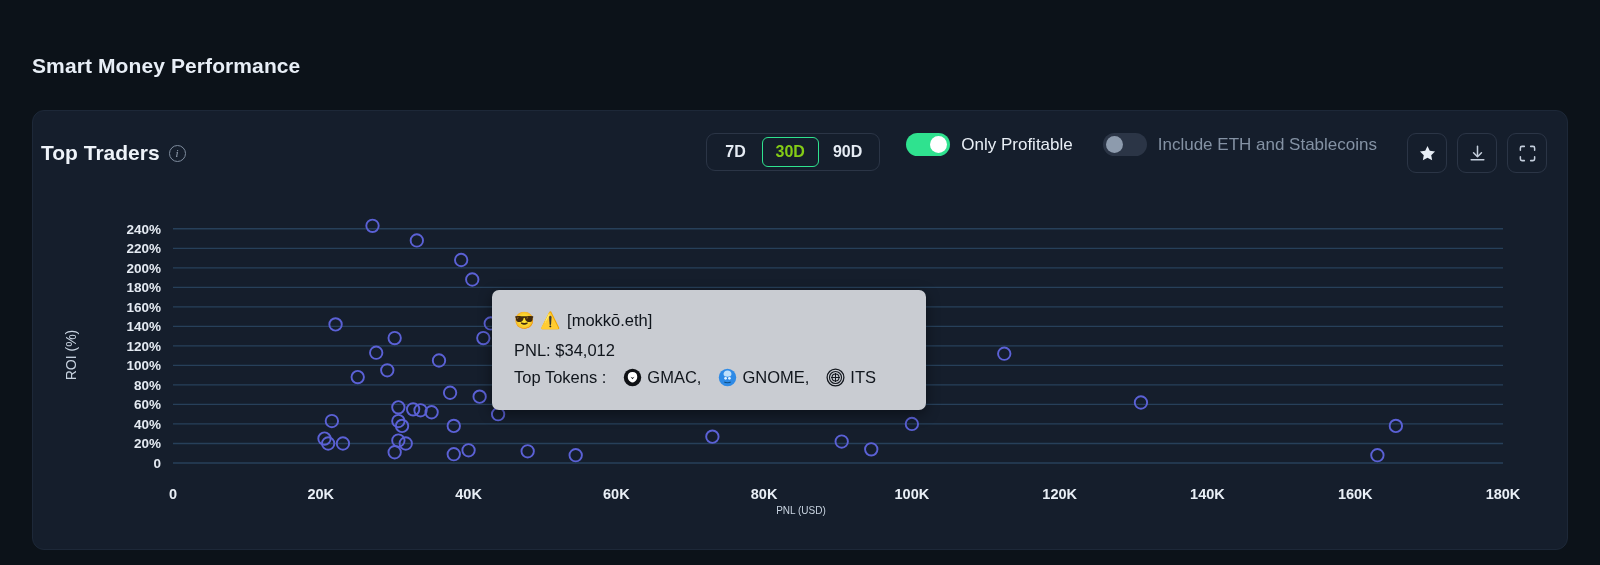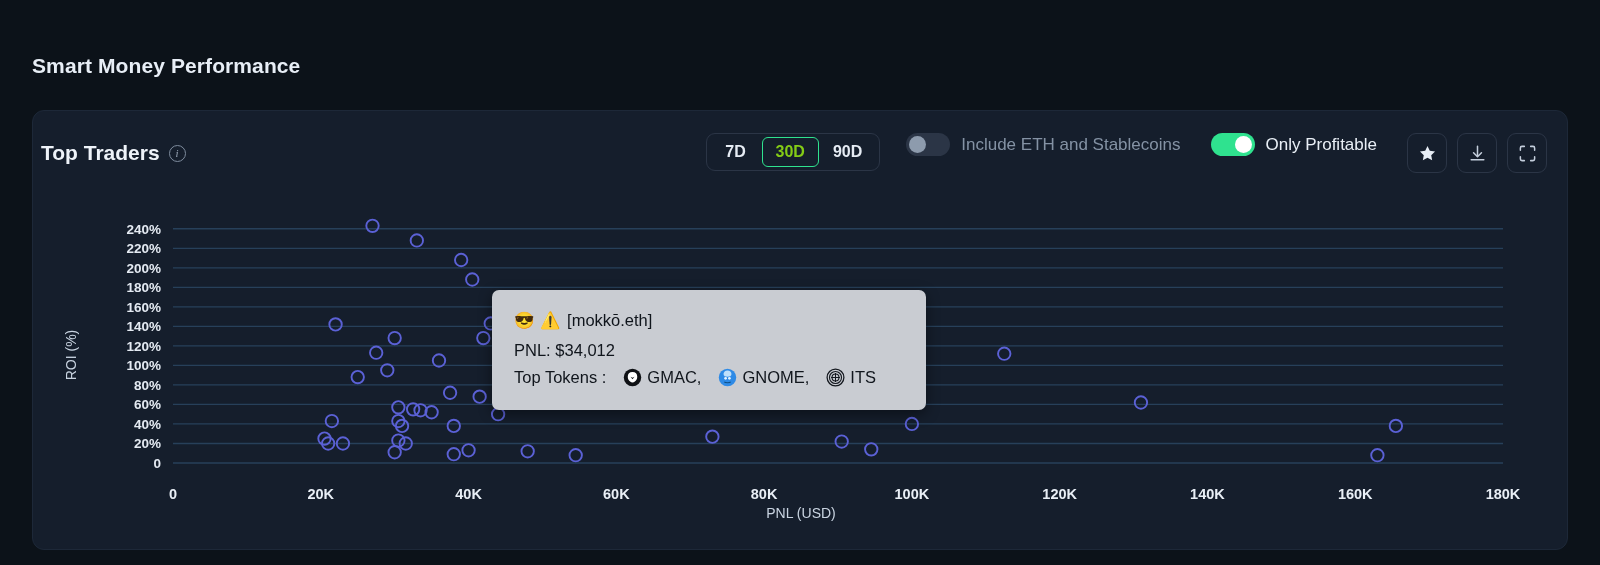--- a/index.html
+++ b/index.html
@@ -91,21 +91,21 @@
   .plot-svg { position: absolute; left: 0; top: 0; }
 
   .y-axis-title {
     position: absolute; left: -22px; top: 152px;
     width: 120px; text-align: center;
     transform: rotate(-90deg);
     font-size: 14px; color: #c9d4e1;
   }
   .x-axis-title {
     position: absolute; left: 0; top: 310px; width: 1536px;
-    text-align: center; font-size: 14px; color: #c9d4e1;
+    text-align: center; font-size: 10px; color: #c9d4e1;
   }
   .tick-label { font-size: 13.5px; font-weight: bold; fill: #e4eaf2; }
   .xtick-label { font-size: 14.5px; font-weight: bold; fill: #e9eff6; }
 
   
   .tooltip {
     position: absolute; left: 459px; top: 95px;
     width: 434px; padding: 18px 22px 20px 22px;
     background: #c9ccd2; border-radius: 7px;
     color: #10151c;
@@ -134,31 +134,31 @@
 
       <div class="head-controls">
 
         <div class="range-group">
           <button class="range-btn">7D</button>
           <button class="range-btn active">30D</button>
           <button class="range-btn">90D</button>
         </div>
 
         <div class="switch-wrap">
+          <div class="switch on">
+            <span class="knob"></span>
+          </div>
+          <span class="switch-label">Only Profitable</span>
+        </div>
+
+        <div class="switch-wrap">
           <div class="switch">
             <span class="knob"></span>
           </div>
           <span class="switch-label muted">Include ETH and Stablecoins</span>
-        </div>
-
-        <div class="switch-wrap">
-          <div class="switch on">
-            <span class="knob"></span>
-          </div>
-          <span class="switch-label">Only Profitable</span>
         </div>
 
         <div class="icon-btns">
           <button class="icon-btn">
             <span>
               <svg width="19" height="19" viewBox="0 0 24 24">
                   <path d="M12 2.6l2.9 6 6.6.9-4.8 4.6 1.2 6.5L12 17.5 6.1 20.6l1.2-6.5L2.5 9.5l6.6-.9z" fill="#e7edf5"></path>
                 </svg>
             </span>
           </button>

